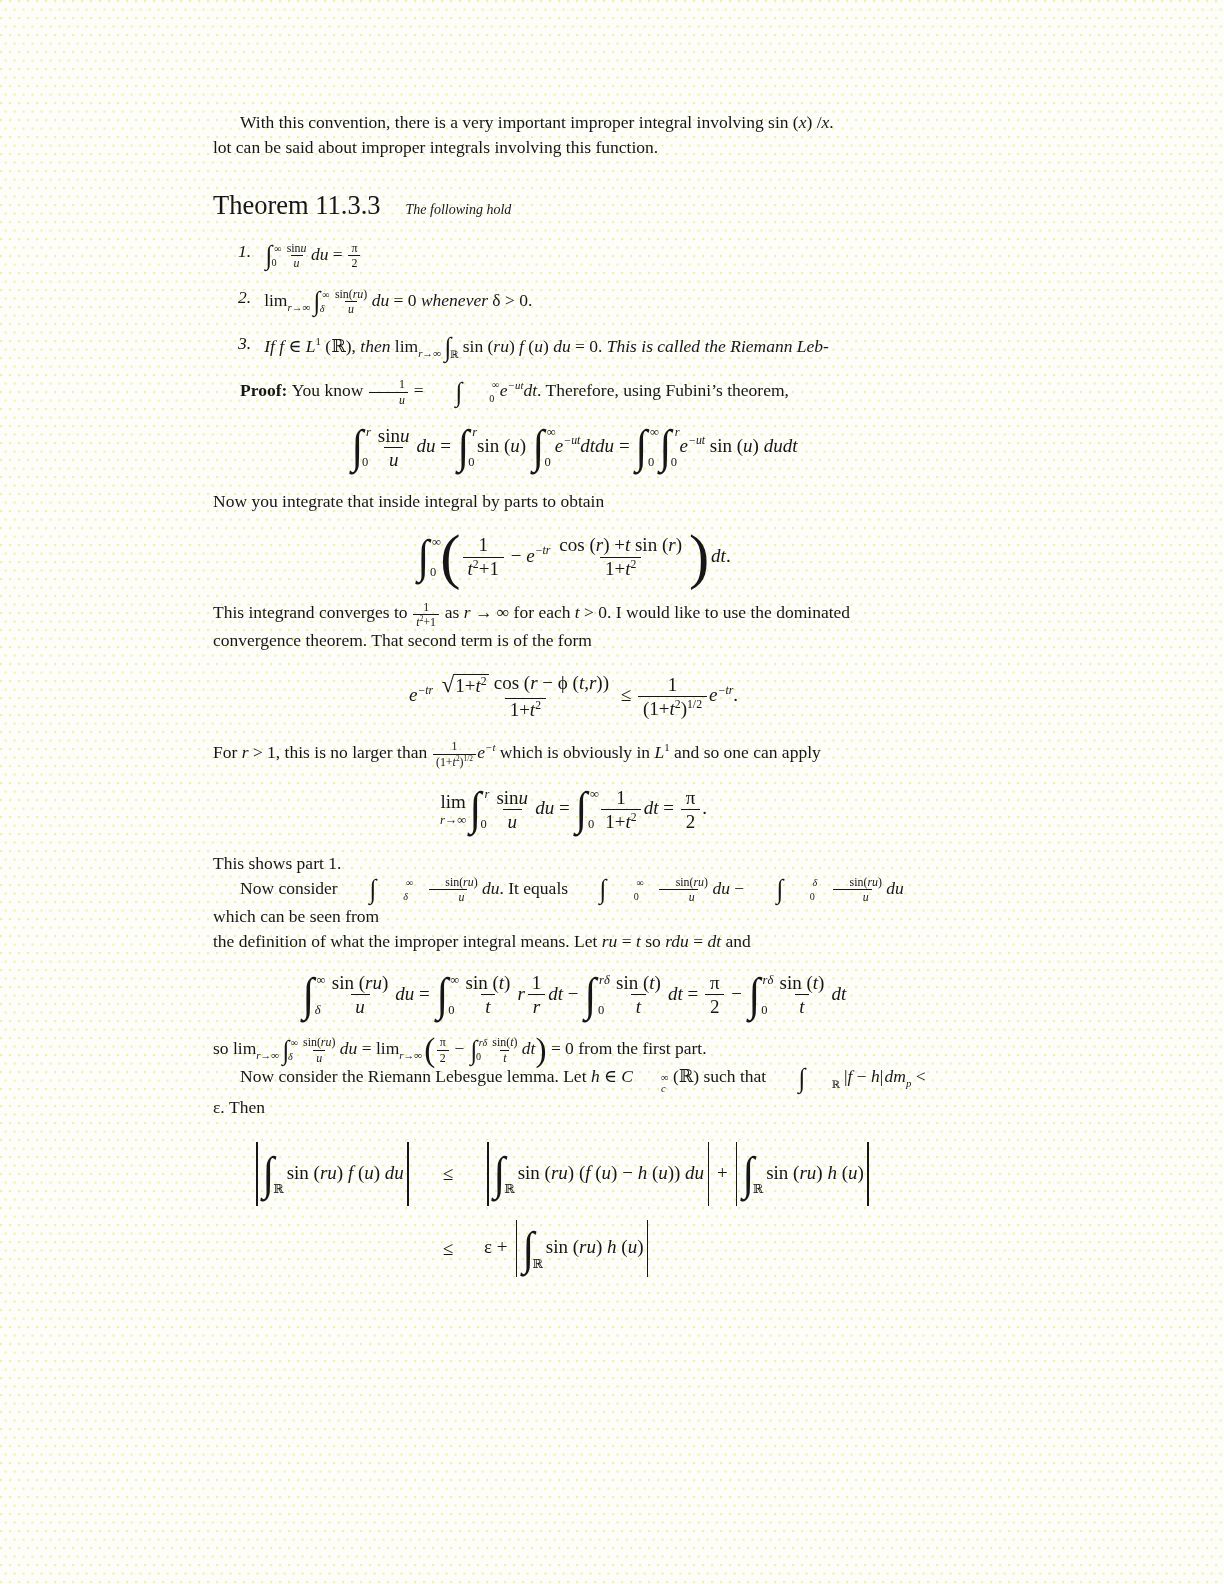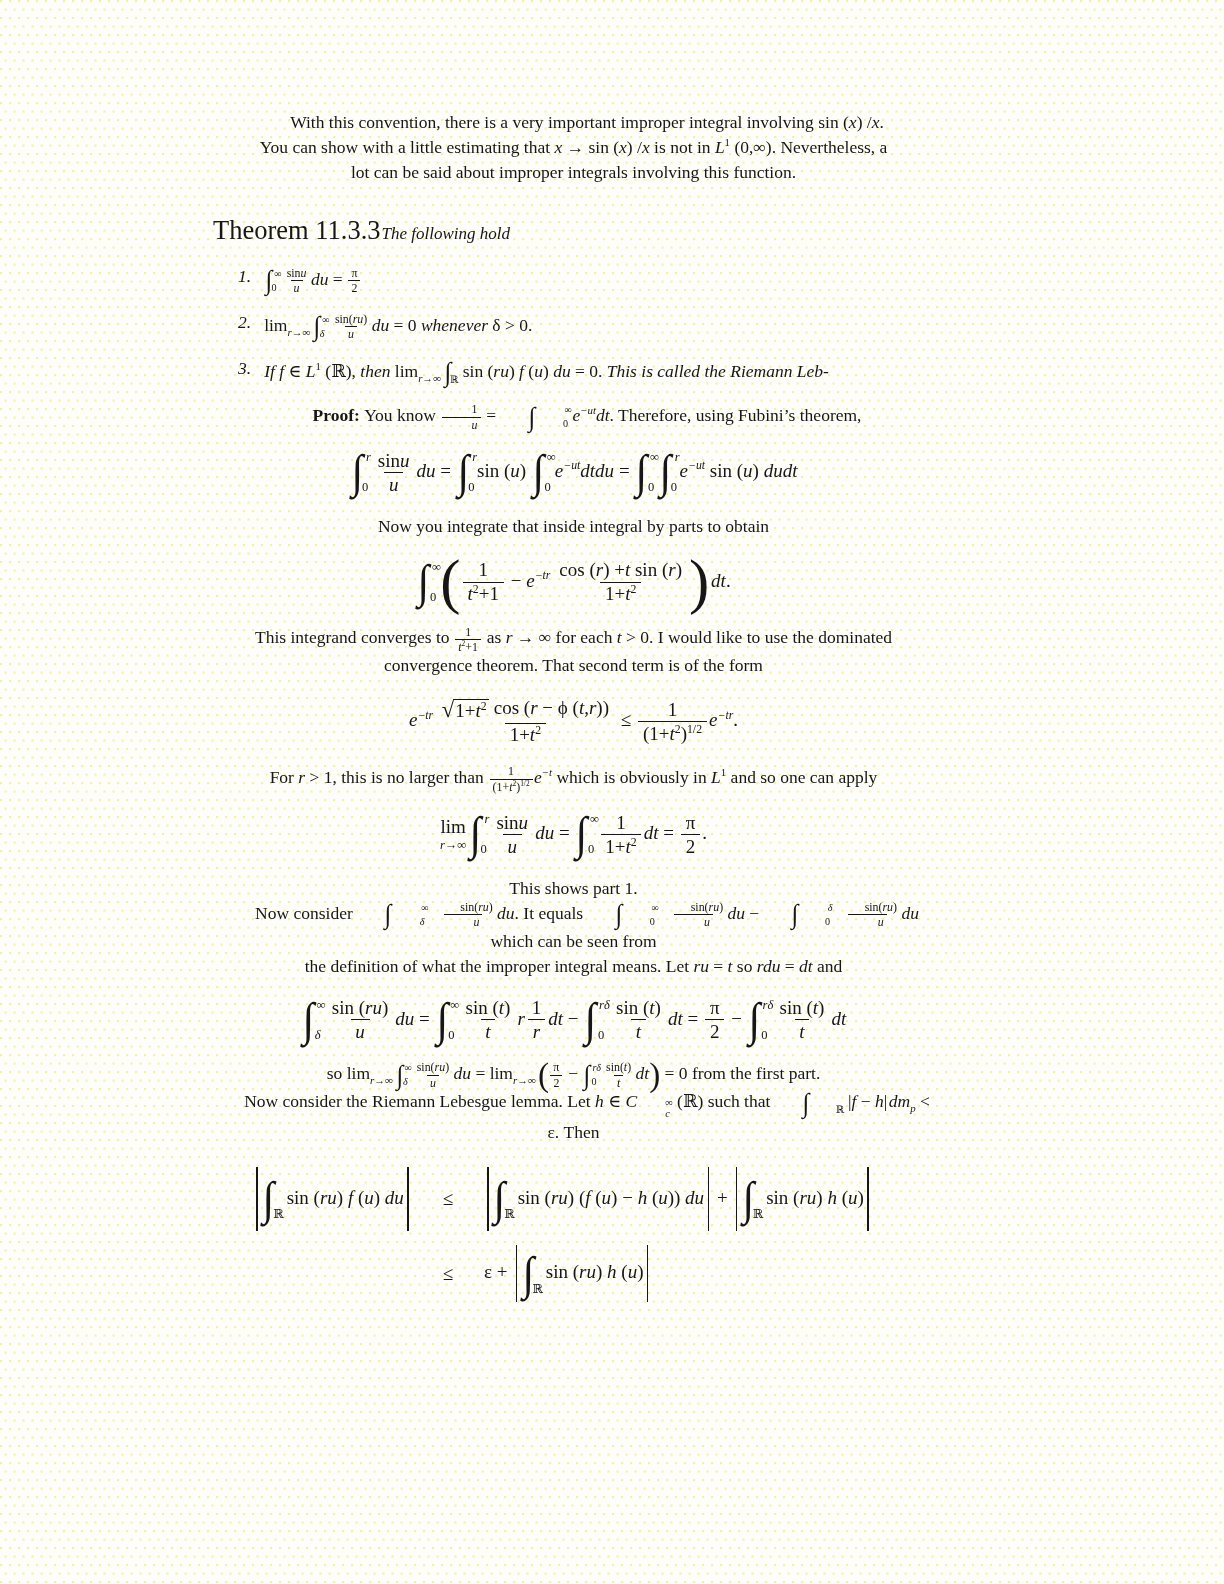--- a/index.html
+++ b/index.html
@@ -10,31 +10,31 @@
       radial-gradient(circle at 1px 1px, rgba(242,228,100,.55) 1px, transparent 1.7px),
       radial-gradient(circle at 1px 1px, rgba(242,228,100,.55) 1px, transparent 1.7px);
     background-size:9px 17px;
     background-position:0 0,4.5px 8.5px;
     color:#161616;
     font-family:"Liberation Serif","DejaVu Serif","DejaVu Sans",serif;
     font-size:17.5px;
   }
   .page{padding:80px 290px 0 213px;}
   .hdr{display:flex;justify-content:space-between;align-items:baseline;font-size:18.5px;margin-bottom:0;}
-  .para{line-height:25px;text-align:center;}
+  .para{line-height:25px;}
   .line{min-height:25px;}
   .ind > .line:first-child{text-indent:27px;}
   .rm{font-style:normal;}
   .it{font-style:italic;}
   .bf{font-weight:bold;}
   sup,sub{font-size:.62em;line-height:0;}
   sup.it,sub.it{font-style:italic;}
   .thmhead{margin:30px 0 20px;}
   .thmtitle{font-weight:normal;font-size:26.5px;}
-  .thmsub{font-style:italic;font-size:17px;margin-left:1px;}
+  .thmsub{font-style:italic;font-size:14px;margin-left:25px;}
   .thmlist{margin-left:25px;}
   .item{display:flex;gap:13px;margin-bottom:17px;}
   .inum{font-style:italic;flex:0 0 auto;}
   .ibody{line-height:27px;}
   .ibody .line{min-height:27px;}
   
   .frac{display:inline-flex;flex-direction:column;align-items:center;vertical-align:middle;margin:0 .12em;}
   .frac .fn{padding:0 .25em .07em;line-height:1.05;}
   .frac .fd{border-top:1.3px solid currentColor;padding:.09em .25em 0;line-height:1.05;}
   .frac.sm{font-size:.68em;}
@@ -62,21 +62,20 @@
   .eqalign .lhs{text-align:right;}
 </style>
 </head>
 <body>
 
 <div class="page">
 
 
   <div class="para ind" style="margin-top:30px;">
       <div class="line"><span class="rm">With this convention, there is a very important improper integral involving sin (</span><span class="it">x</span><span class="rm">) /</span><span class="it">x</span><span class="rm">.</span></div>
-      <div class="line"><span class="rm">You can show with a little estimating that </span><span class="it">x</span><span class="rm"> → sin (</span><span class="it">x</span><span class="rm">) /</span><span class="it">x</span><span class="rm"> is not in </span><span class="it">L</span><sup class="rm">1</sup><span class="rm"> (0,∞). Nevertheless, a</span></div>
       <div class="line"><span class="rm">lot can be said about improper integrals involving this function.</span></div>
     </div>
 
   <div class="thmhead">
     <span class="thmtitle">Theorem 11.3.3</span><span class="thmsub">The following hold</span>
   </div>
 
   <div class="thmlist">
     <div class="item">
       <span class="inum">1.</span>

